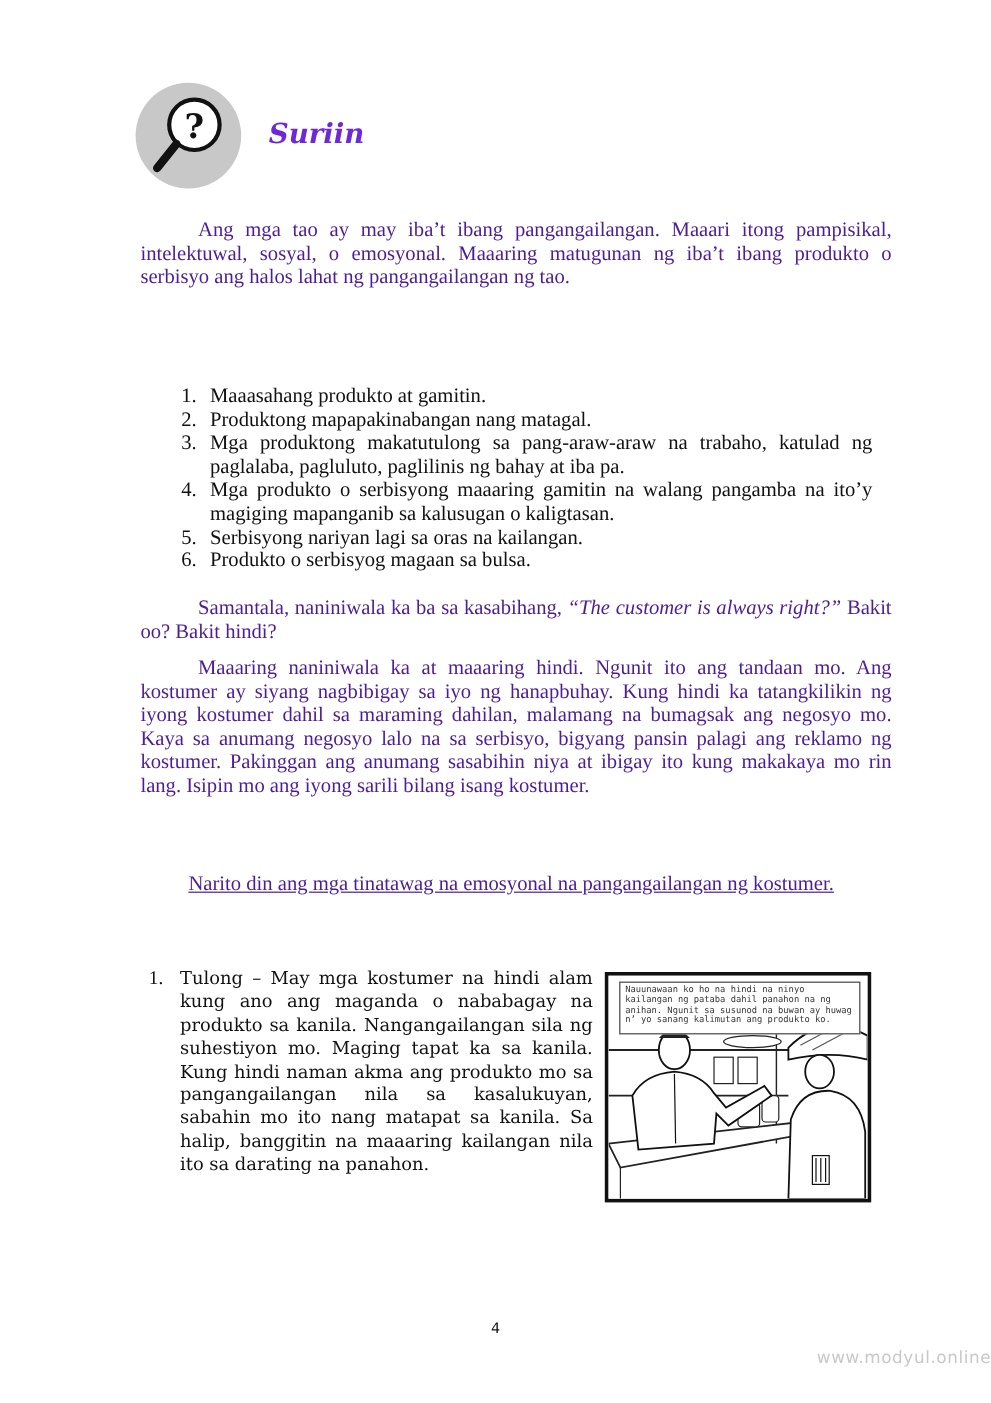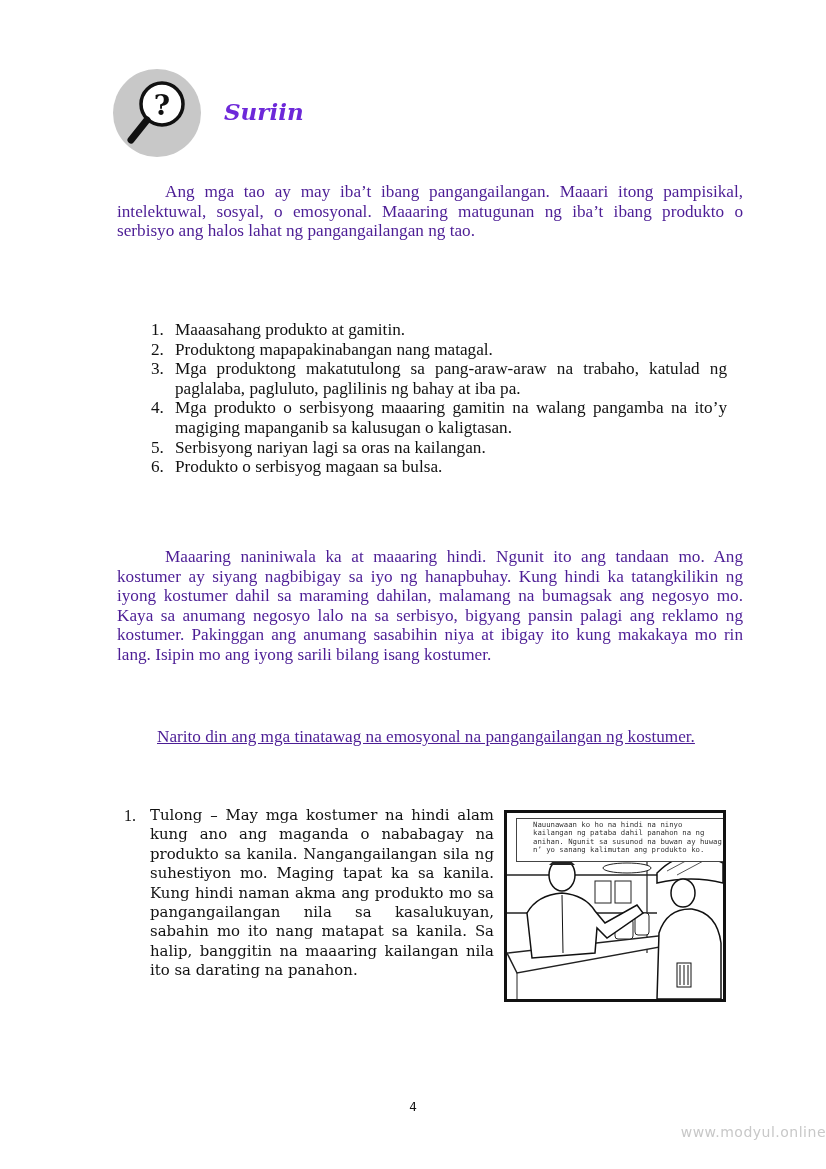--- a/index.html
+++ b/index.html
@@ -16,21 +16,21 @@
     .list { position: absolute; left: 124px; width: 603px; margin: 0; padding: 0; list-style: none; font-family: "Liberation Serif", serif; font-size: 17.2px; line-height: 19.6px; color: #111; }
     .list li { position: relative; padding-left: 51px; text-align: justify; }
     .list li .num { position: absolute; left: 27px; top: 0; }
 
     .emo-list { position: absolute; left: 124px; top: 806px; width: 370px; font-family: "DejaVu Serif", serif; font-size: 14.9px; line-height: 19.4px; color: #111; }
     .emo-item { position: relative; padding-left: 26px; text-align: justify; }
     .emo-item .num { position: absolute; left: 0; top: 0; font-family: "Liberation Serif", serif; font-size: 16px; }
     .emo-item .term { font-weight: normal; }
 
     .comic { position: absolute; left: 504px; top: 810px; width: 222px; height: 192px; border: 3px solid #111; box-sizing: border-box; background: #fff; overflow: hidden; }
-    .bubble { position: absolute; left: 9px; top: 5px; width: 191px; height: 38px; border: 1px solid #444; background: #fff; font-family: "DejaVu Sans Mono", monospace; font-size: 7.3px; line-height: 8.3px; padding: 2px 16px; color: #333; z-index: 2; }
+    .bubble { position: absolute; left: 9px; top: 5px; width: 191px; height: 38px; border: 1px solid #444; background: #fff; font-family: "DejaVu Sans Mono", monospace; font-size: 7.3px; line-height: 8.3px; padding: 2px 4px; color: #333; z-index: 2; }
     .comic svg { position: absolute; left: 0; top: 0; }
 
     .page-number { position: absolute; left: 0; width: 826px; top: 1100px; text-align: center; font-family: "DejaVu Sans", sans-serif; font-size: 12px; color: #111; }
     .watermark { position: absolute; left: 0; width: 826px; top: 1124px; text-align: right; font-family: "DejaVu Sans", sans-serif; font-size: 14px; color: #c8c8c8; letter-spacing: 0.5px; }
   </style>
 </head>
 <body>
 
 <div class="page">
 
@@ -49,20 +49,21 @@
 
   <ul class="list" style="top:320px;">
     <li><span class="num">1.</span><span>Maaasahang produkto at gamitin.</span></li>
     <li><span class="num">2.</span><span>Produktong mapapakinabangan nang matagal.</span></li>
     <li style="text-align-last:left;"><span class="num">3.</span><span>Mga produktong makatutulong sa pang-araw-araw na trabaho, katulad ng paglalaba, pagluluto, paglilinis ng bahay at iba pa.</span></li>
     <li style="text-align-last:left;"><span class="num">4.</span><span>Mga produkto o serbisyong maaaring gamitin na walang pangamba na ito’y magiging mapanganib sa kalusugan o kaligtasan.</span></li>
     <li><span class="num">5.</span><span>Serbisyong nariyan lagi sa oras na kailangan.</span></li>
     <li><span class="num">6.</span><span>Produkto o serbisyog magaan sa bulsa.</span></li>
   </ul>
 
+  <div class="para last-left" style="top:497px;"><span class="indent"></span><span>Samantala, naniniwala ka ba sa kasabihang, </span><i>“The customer is always right?”</i><span> Bakit oo? Bakit hindi?</span></div>
 
   <div class="para last-left" style="top:547px;"><span class="indent"></span><span>Maaaring naniniwala ka at maaaring hindi. Ngunit ito ang tandaan mo. Ang kostumer ay siyang nagbibigay sa iyo ng hanapbuhay. Kung hindi ka tatangkilikin ng iyong kostumer dahil sa maraming dahilan, malamang na bumagsak ang negosyo mo. Kaya sa anumang negosyo lalo na sa serbisyo, bigyang pansin palagi ang reklamo ng kostumer. Pakinggan ang anumang sasabihin niya at ibigay ito kung makakaya mo rin lang. Isipin mo ang iyong sarili bilang isang kostumer.</span></div>
 
   <div class="para last-left" style="top:727px;text-decoration:underline;"><span class="indent" style="width:40px;"></span><span>Narito din ang mga tinatawag na emosyonal na pangangailangan ng kostumer.</span></div>
 
   <div class="emo-list">
     <div class="emo-item" style="text-align-last:left;">
       <span class="num">1.</span><span class="term">Tulong</span><span> – </span><span>May mga kostumer na hindi alam kung ano ang maganda o nababagay na produkto sa kanila. Nangangailangan sila ng suhestiyon mo. Maging tapat ka sa kanila. Kung hindi naman akma ang produkto mo sa pangangailangan nila sa kasalukuyan, sabahin mo ito nang matapat sa kanila. Sa halip, banggitin na maaaring kailangan nila ito sa darating na panahon.</span>
     </div>
   </div>

